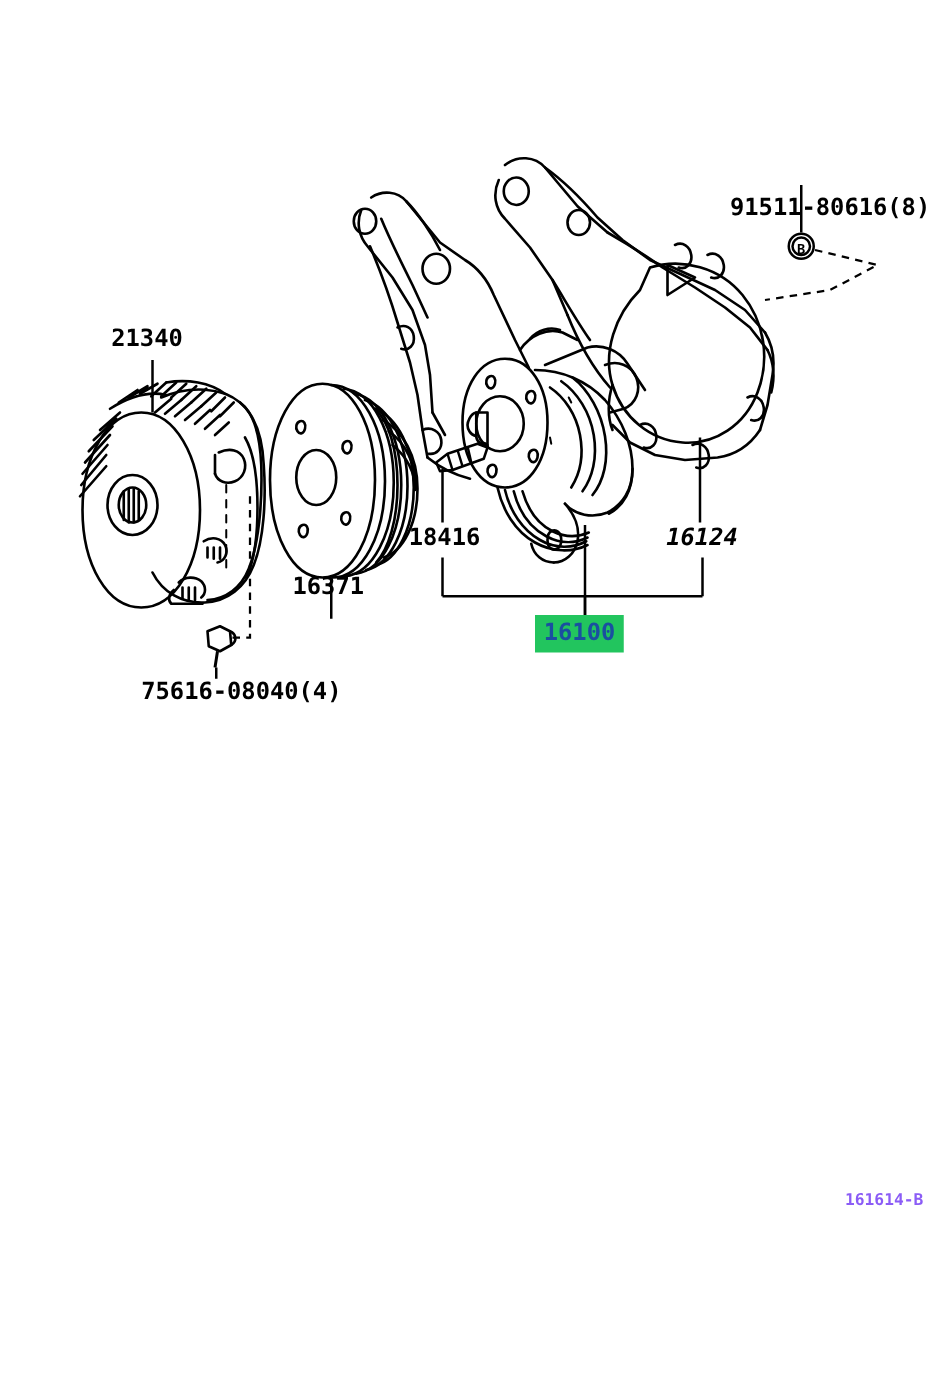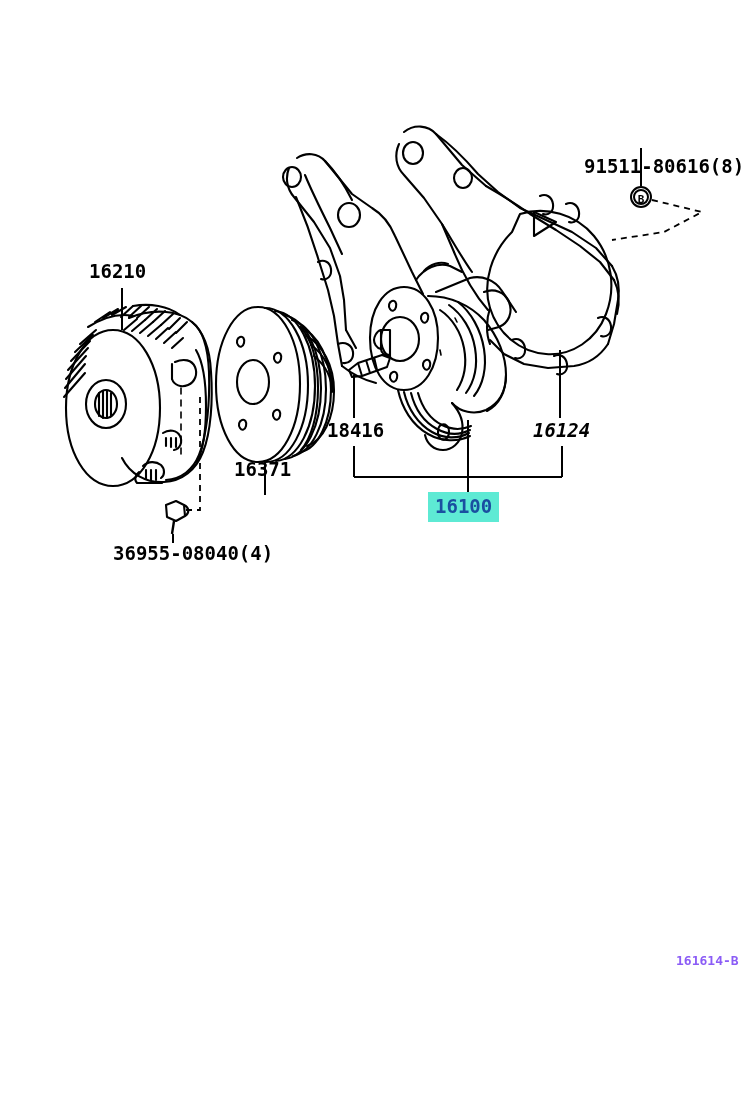--- a/index.html
+++ b/index.html
@@ -38,21 +38,21 @@
     color: #000000;
     white-space: nowrap;
     line-height: 1;
   }
   .lbl-hl {
     position: absolute;
     font-family: "DejaVu Sans Mono", "Liberation Mono", monospace;
     font-weight: bold;
     font-size: 19px;
     color: #1a4fa0;
-    background: #5eead4;
+    background: #22c55e;
     white-space: nowrap;
     line-height: 1;
     padding: 5px 7px 6px 7px;
   }
   .footer-code {
     position: absolute;
     font-family: "DejaVu Sans Mono", "Liberation Mono", monospace;
     font-weight: bold;
     font-size: 13px;
     color: #8b5cf6;
@@ -305,23 +305,23 @@
 
       <line x1="562" y1="446" x2="562" y2="477"></line>
 
       <line x1="354" y1="477" x2="562" y2="477"></line>
 
       <line x1="468" y1="477" x2="468" y2="492"></line>
     </g>
 
   </svg>
 
-  <div class="lbl" style="left:89px; top:262px;">16210</div>
-
-  <div class="lbl" style="left:113px; top:544px;">36955-08040(4)</div>
+  <div class="lbl" style="left:89px; top:262px;">21340</div>
+
+  <div class="lbl" style="left:113px; top:544px;">75616-08040(4)</div>
 
   <div class="lbl" style="left:234px; top:460px;">16371</div>
 
   <div class="lbl" style="left:327px; top:421px;">18416</div>
 
   <div class="lbl" style="left:533px; top:421px;font-style:italic;">16124</div>
 
   <div class="lbl" style="left:584px; top:124px;margin-top:33px;">91511-80616(8)</div>
 
   <div class="lbl-hl" style="left:428px; top:492px;">16100</div>

